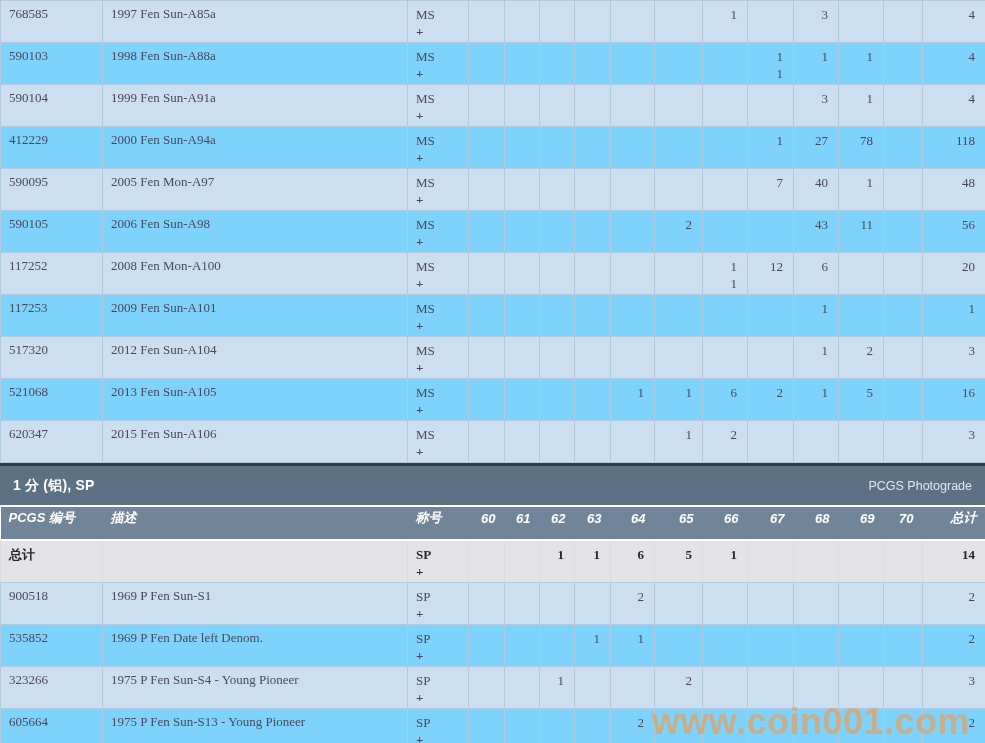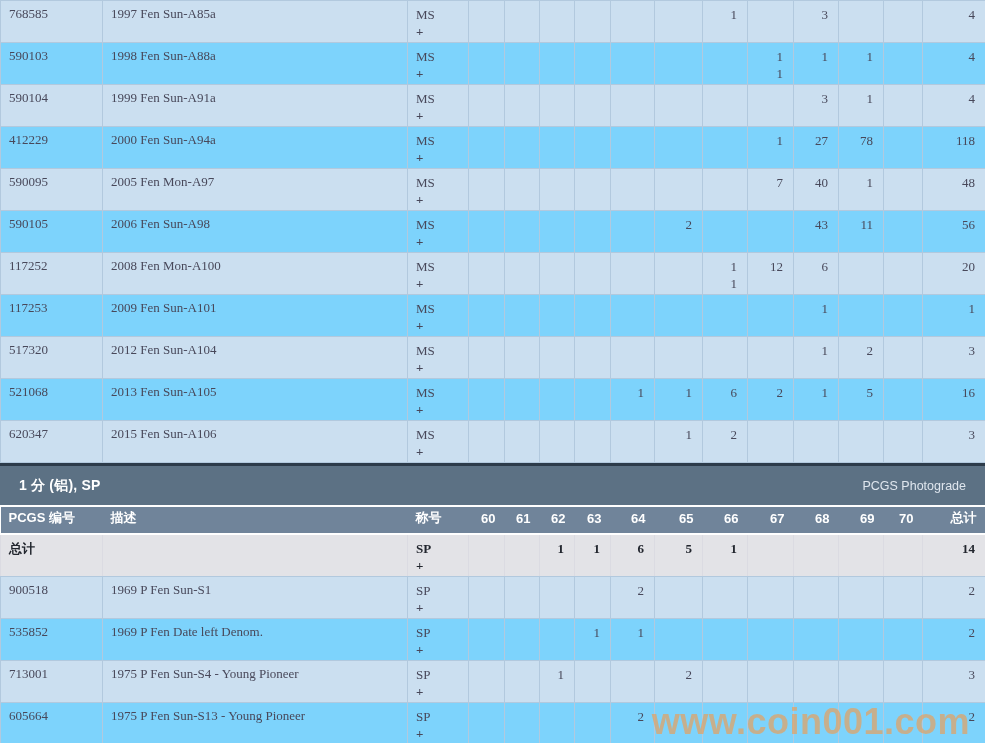--- a/index.html
+++ b/index.html
@@ -17,30 +17,30 @@
   .r-light{background:#7dd3fc;margin-left:44px;}
   .c-pcgs{color:#9d544d;cursor:pointer;}
   .c-desc{color:#47536a;}
   .c-desig{text-align:left;padding-left:2px;padding-right:2px;color:#343c4b;}
   .c-desig div{line-height:17px;}
   .c-desig .plus{font-weight:700;}
   .c-num{text-align:right;white-space:pre-line;line-height:17px;padding-right:10px;}
   
   .section-bar{
     height:39px;border-top:3px solid #2c3b4a;background:#5c7184;
-    display:flex;justify-content:space-between;align-items:center;padding:0 19px;
+    display:flex;justify-content:space-between;align-items:center;padding:0 13px;
   }
   .section-title{color:#ffffff;font-weight:700;font-size:14px;letter-spacing:.2px;}
   .photograde{color:#dfe6ee;font-size:12.5px;cursor:pointer;}
   
   #sp-table{margin-top:2px;}
   .head-row{height:26px;background:#70849a;}
   .head-row th{
     font-size:13px;color:#ffffff;font-weight:700;vertical-align:middle;
-    padding:2px 9px 6px 8px;border:0;border-bottom:2px solid #ffffff;
+    padding:2px 9px 12px 8px;border:0;border-bottom:2px solid #ffffff;font-style:italic;
   }
   .th-left{text-align:left;}
   .th-center{text-align:left;}
   .th-num{text-align:right;}
   
   .r-total{height:44px;background:#e3e3e7;}
   .r-total td{border:1px solid #dbdbe2;border-bottom-color:#b2c9de;color:#22262e;font-weight:700;}
   .r-total .c-desig{color:#22262e;}
   .c-pcgs-label{color:#22262e;font-weight:700;}
   
@@ -396,21 +396,21 @@
           <td class="c-num">1</td>
           <td class="c-num"></td>
           <td class="c-num"></td>
           <td class="c-num"></td>
           <td class="c-num"></td>
           <td class="c-num"></td>
           <td class="c-num"></td>
           <td class="c-num c-total">2</td>
         </tr>
         <tr class="r-blue">
-          <td class="c-pcgs">713001</td>
+          <td class="c-pcgs">323266</td>
           <td class="c-desc">1975 P Fen Sun-S4 - Young Pioneer</td>
           <td class="c-desig">
             <div class="pref">SP</div>
             <div class="plus">+</div>
           </td>
           <td class="c-num"></td>
           <td class="c-num"></td>
           <td class="c-num">1</td>
           <td class="c-num"></td>
           <td class="c-num"></td>

